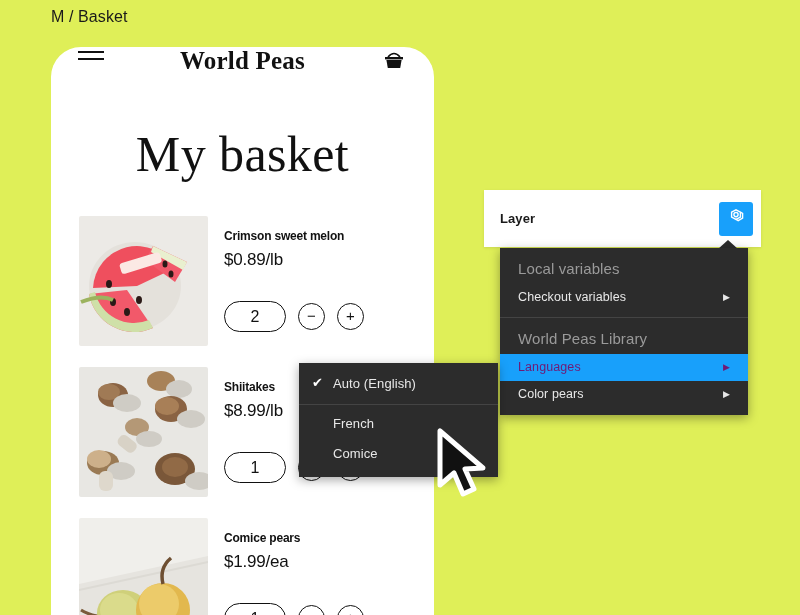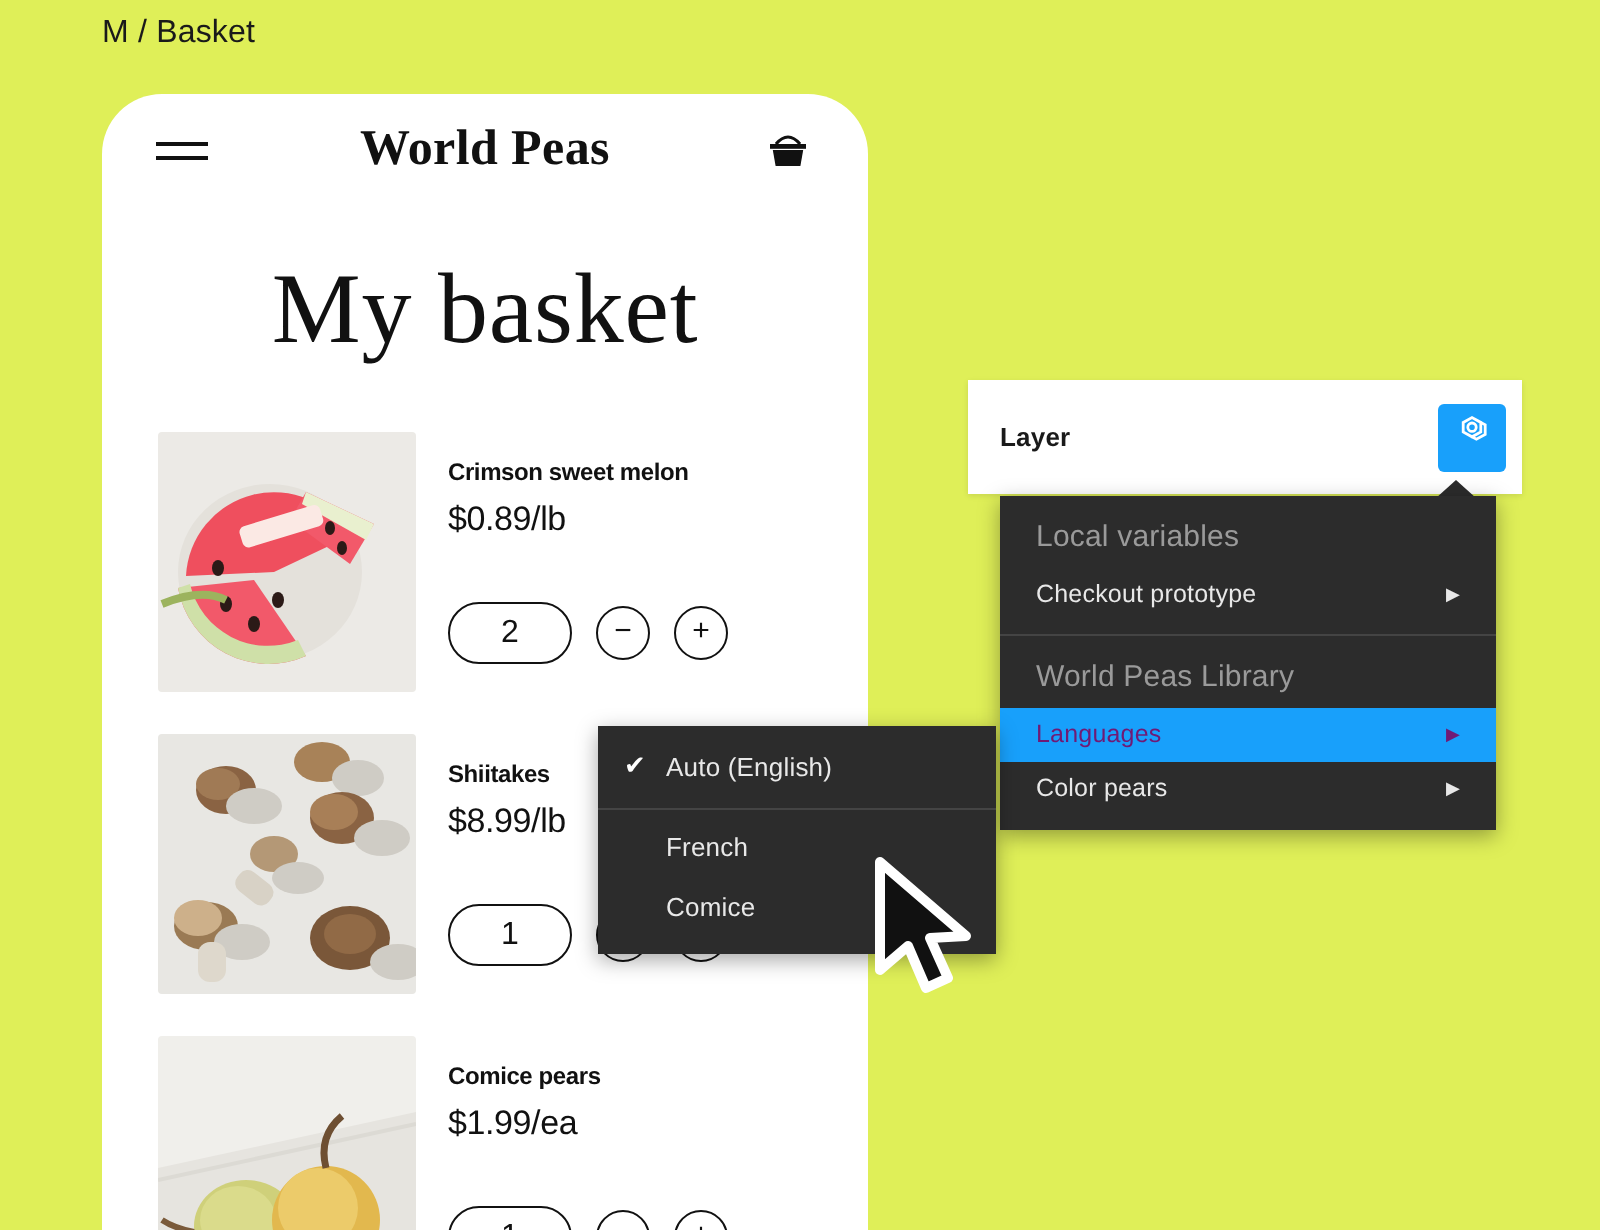--- a/index.html
+++ b/index.html
@@ -19,21 +19,21 @@
 
   
   .phone {
     position: absolute; left: 51px; top: 47px;
     width: 383px; height: 568px;
     background: #fff;
     border-radius: 30px 30px 0 0;
     overflow: hidden;
   }
   .phone-header {
-    height: 56px; display: flex; align-items: center;
+    height: 56px; display: flex; align-items: flex-start;
     padding: 0 27px; position: relative; gap: 27px;
   }
   .hamburger { width: 26px; height: 16px; position: relative; cursor: pointer; }
   .hamburger i {
     position: absolute; left: 0; width: 26px; height: 2px; background: #111;
     display: block;
   }
   .hamburger i:nth-child(1) { top: 4px; }
   .hamburger i:nth-child(2) { top: 11px; }
   .brand {
@@ -270,21 +270,21 @@
       </svg>
     </span>
   </div>
 </div>
 
 <div class="ctx-caret"></div>
 
 <div class="ctx-menu">
   <div class="ctx-section">Local variables</div>
   <div class="ctx-item">
-    <span>Checkout prototype</span>
+    <span>Checkout variables</span>
     <span class="arrow">▶</span>
   </div>
   <div class="ctx-div"></div>
   <div class="ctx-section">World Peas Library</div>
   <div class="ctx-item sel">
     <span>Languages</span>
     <span class="arrow">▶</span>
   </div>
   <div class="ctx-item">
     <span>Color pears</span>

